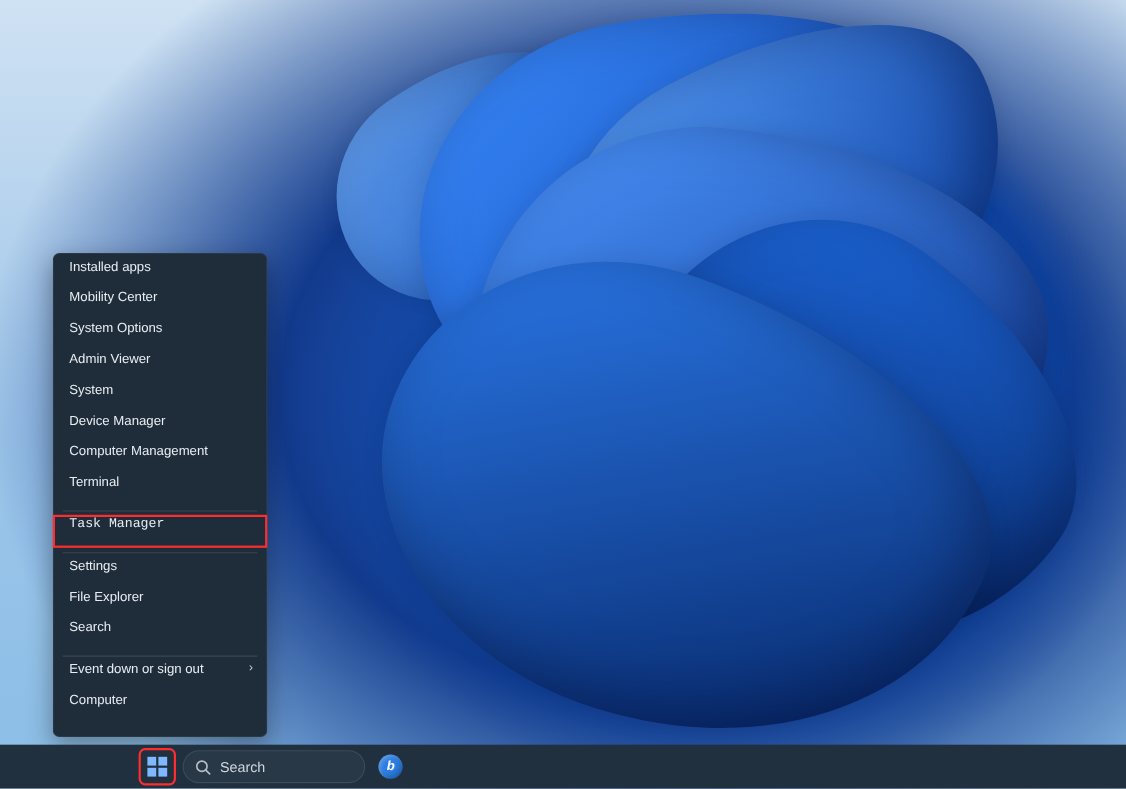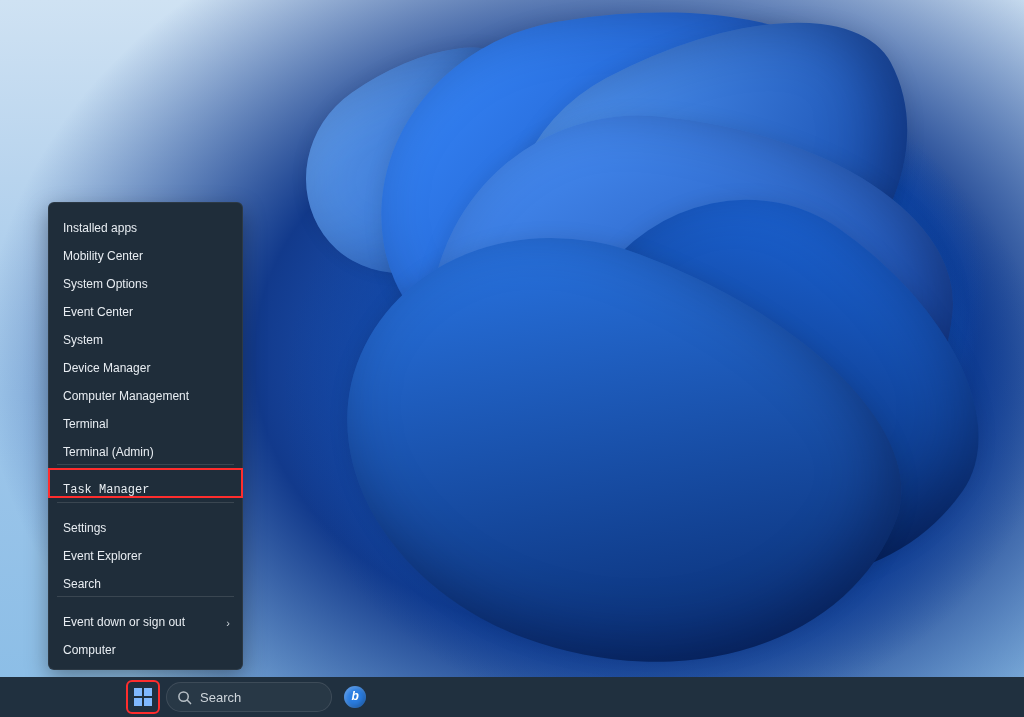--- a/index.html
+++ b/index.html
@@ -38,21 +38,21 @@
     background: #1f2d3a;
     border: 1px solid rgba(255,255,255,0.06);
     border-radius: 6px;
     padding: 4px 0 12px;
     box-shadow: 0 8px 22px rgba(0,0,0,.35);
     color: #e8edf2;
     font-size: 12px;
   }
   .menu-item {
     display: flex;
-    align-items: flex-end;
+    align-items: flex-start;
     height: 28px;
     padding: 0 14px;
     cursor: default;
     white-space: nowrap;
     position: relative;
   }
   .menu-item .chevron {
     position:absolute; right:12px; color:#cfd6dc; font-size:11px;
   }
   .menu-sep {
@@ -140,47 +140,44 @@
     <div class="menu-item">
       <span>Installed apps</span>
     </div>
     <div class="menu-item">
       <span>Mobility Center</span>
     </div>
     <div class="menu-item">
       <span>System Options</span>
     </div>
     <div class="menu-item">
-      <span>Event Center</span>
+      <span>Admin Viewer</span>
     </div>
     <div class="menu-item">
       <span>System</span>
     </div>
     <div class="menu-item">
       <span>Device Manager</span>
     </div>
     <div class="menu-item">
       <span>Computer Management</span>
     </div>
     <div class="menu-item">
       <span>Terminal</span>
-    </div>
-    <div class="menu-item">
-      <span>Terminal (Admin)</span>
     </div>
     <div class="menu-sep"></div>
     <div class="menu-item highlight">
       <span>Task Manager</span>
     </div>
     <div class="menu-sep"></div>
     <div class="menu-item">
       <span>Settings</span>
     </div>
     <div class="menu-item">
-      <span>Event Explorer</span>
+      <span>File Explorer</span>
     </div>
     <div class="menu-item">
       <span>Search</span>
     </div>
     <div class="menu-sep"></div>
     <div class="menu-item">
       <span>Event down or sign out</span>
       <span class="chevron">›</span>
     </div>
     <div class="menu-item">

